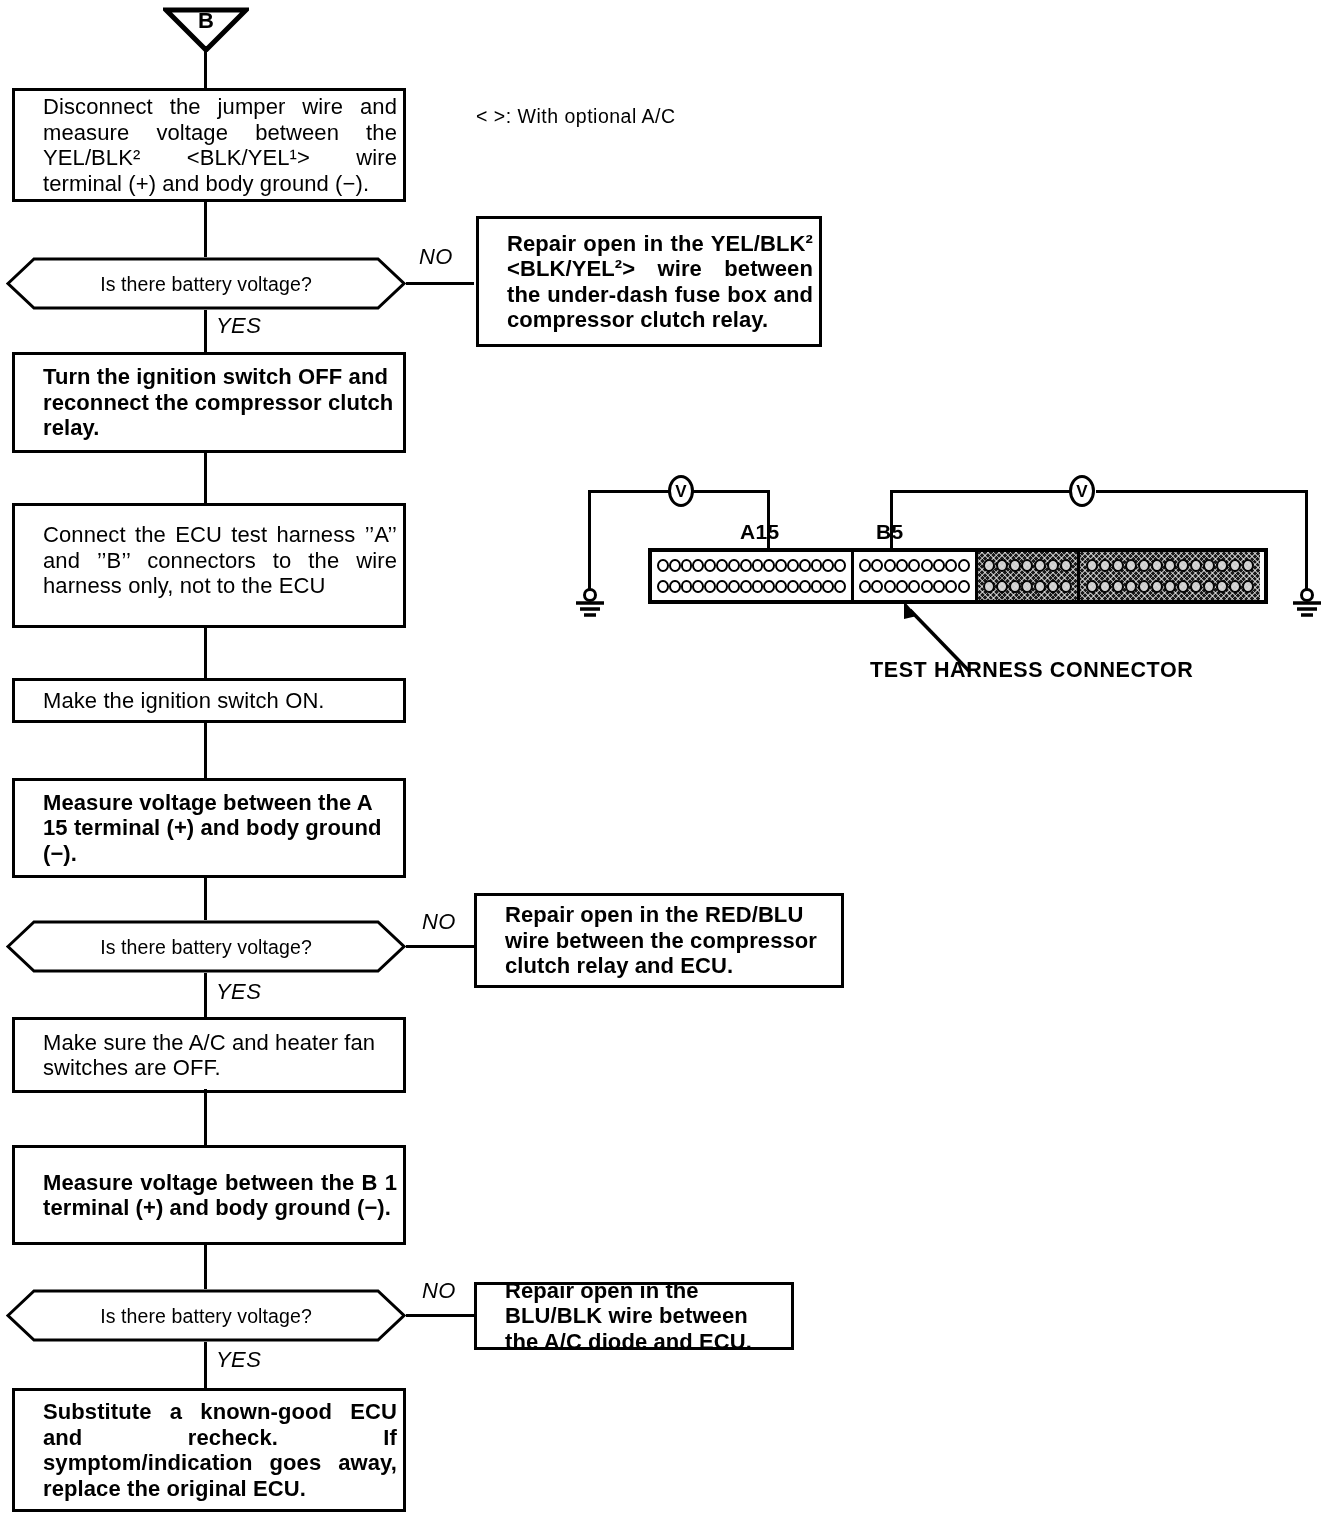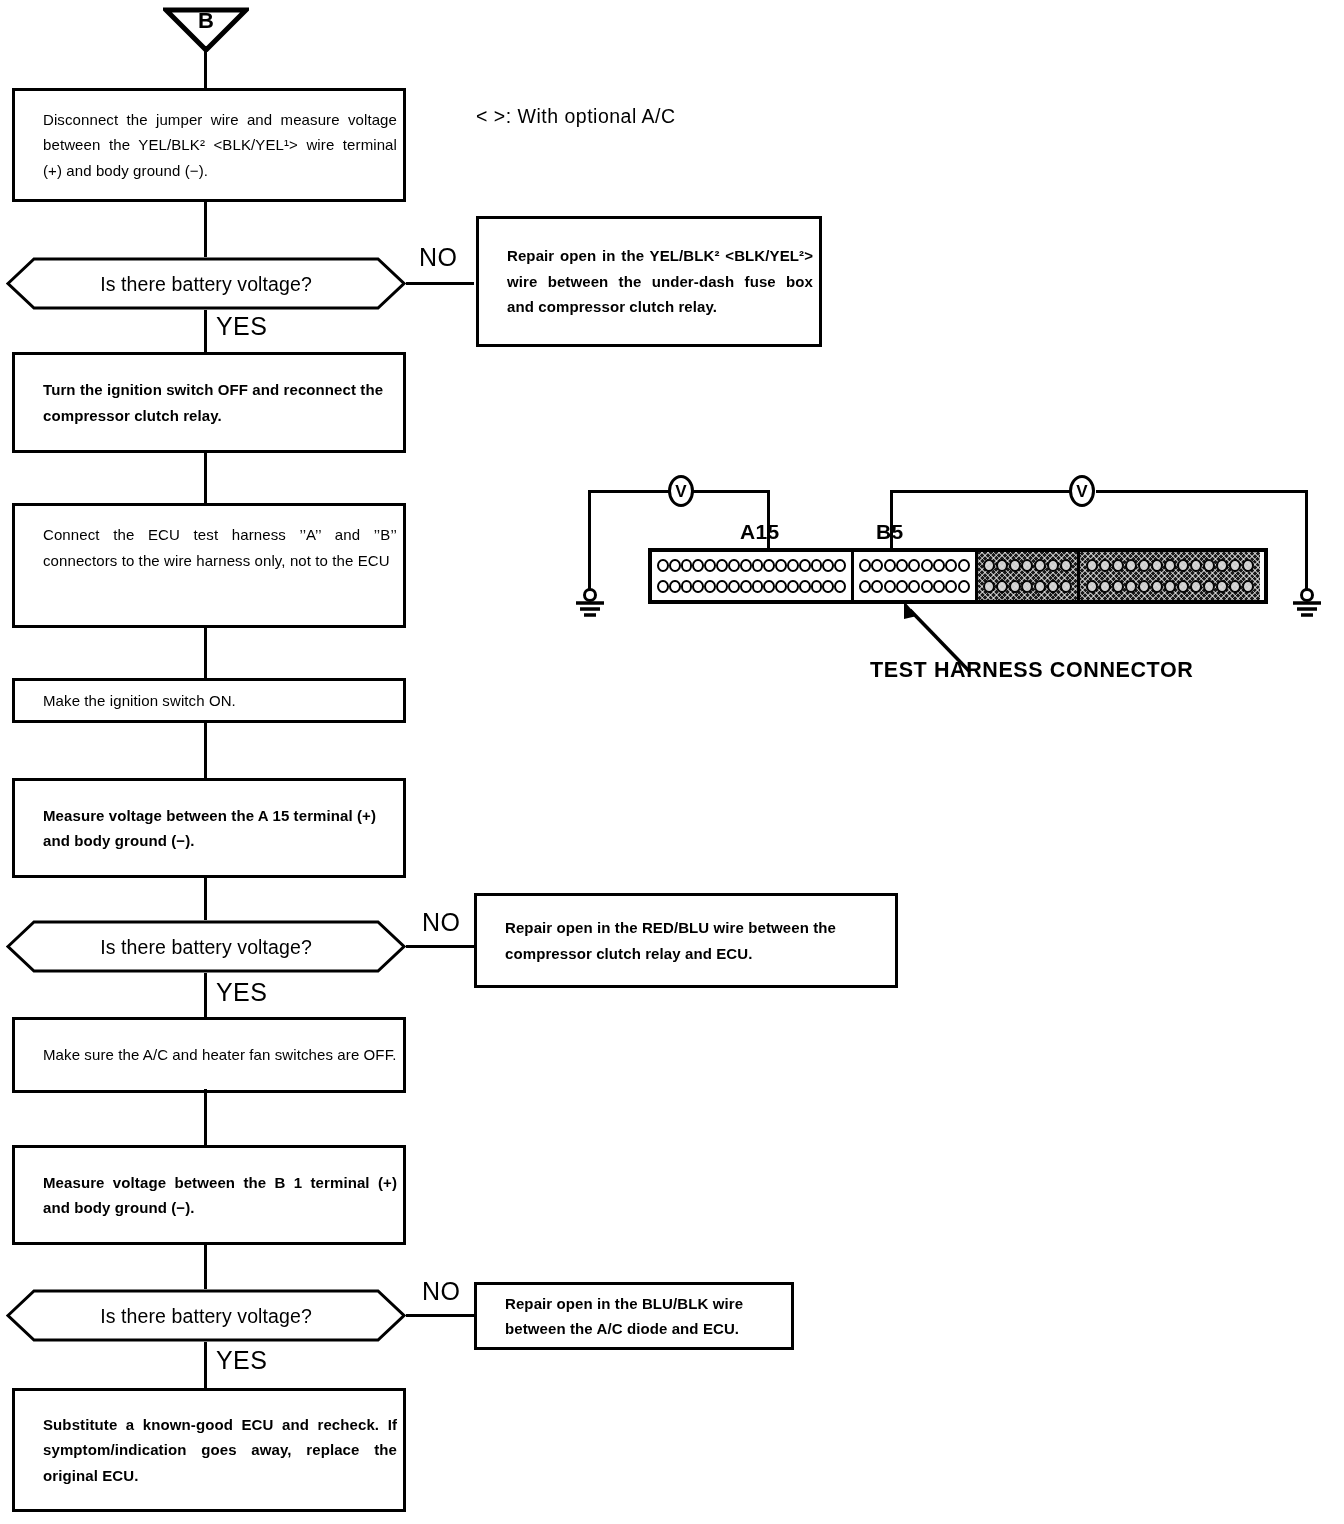--- a/index.html
+++ b/index.html
@@ -21,21 +21,21 @@
   .proc-box {
     position: absolute;
     box-sizing: border-box;
     border: 3px solid #000;
     background: #fff;
     display: flex;
     align-items: center;
   }
   .proc-box .txt {
     padding: 0 6px 0 28px;
-    font-size: 15px;
+    font-size: 22px;
     line-height: 25.5px;
     letter-spacing: 0.1px;
   }
   .proc-box.bold .txt { font-weight: bold; }
   .proc-box .txt.justify { text-align: justify; text-align-last: left; }
 
   
   .decision {
     position: absolute;
     box-sizing: border-box;
@@ -63,24 +63,25 @@
     background: #000;
   }
   .hline {
     position: absolute;
     height: 3px;
     background: #000;
   }
 
   .branch-label {
     position: absolute;
-    font-size: 25px;
+    font-size: 22px;
     line-height: 20px;
     letter-spacing: 0.4px;
     white-space: nowrap;
+    font-style: italic;
   }
 
   
   .entry-tri {
     position: absolute;
   }
   .entry-tri .glyph {
     position: absolute;
     inset: 0;
     display: flex;
@@ -247,21 +248,21 @@
     <svg class="hexshape" viewBox="0 0 400 53" preserveAspectRatio="none">
       <polygon points="2,26.5 28,2 372,2 398,26.5 372,51 28,51" fill="#fff" stroke="#000" stroke-width="3" vector-effect="non-scaling-stroke"></polygon>
     </svg>
     <div class="label">Is there battery voltage?</div>
   </div>
   <div class="hline" style="left:406px; top:945px; width:68px;"></div>
   <div class="branch-label" style="left:422px; top:912px;">NO</div>
   <div class="vline" style="left:204px; top:973px; height:44px;"></div>
   <div class="branch-label" style="left:216px; top:982px;">YES</div>
 
-  <div class="proc-box bold" style="left:474px; top:893px; width:424px; height:95px;">
+  <div class="proc-box bold" style="left:474px; top:893px; width:370px; height:95px;">
     <div class="txt" style="padding-left:28px;">Repair open in the RED/BLU wire between the compressor clutch relay and ECU.</div>
   </div>
 
   <div class="proc-box" style="left:12px; top:1017px; width:394px; height:76px;">
     <div class="txt">Make sure the A/C and heater fan switches are OFF.</div>
   </div>
   <div class="vline" style="left:204px; top:1089px; height:56px;"></div>
 
   <div class="proc-box bold" style="left:12px; top:1145px; width:394px; height:100px;">
     <div class="txt justify">Measure voltage between the B 1 terminal (+) and body ground (−).</div>

